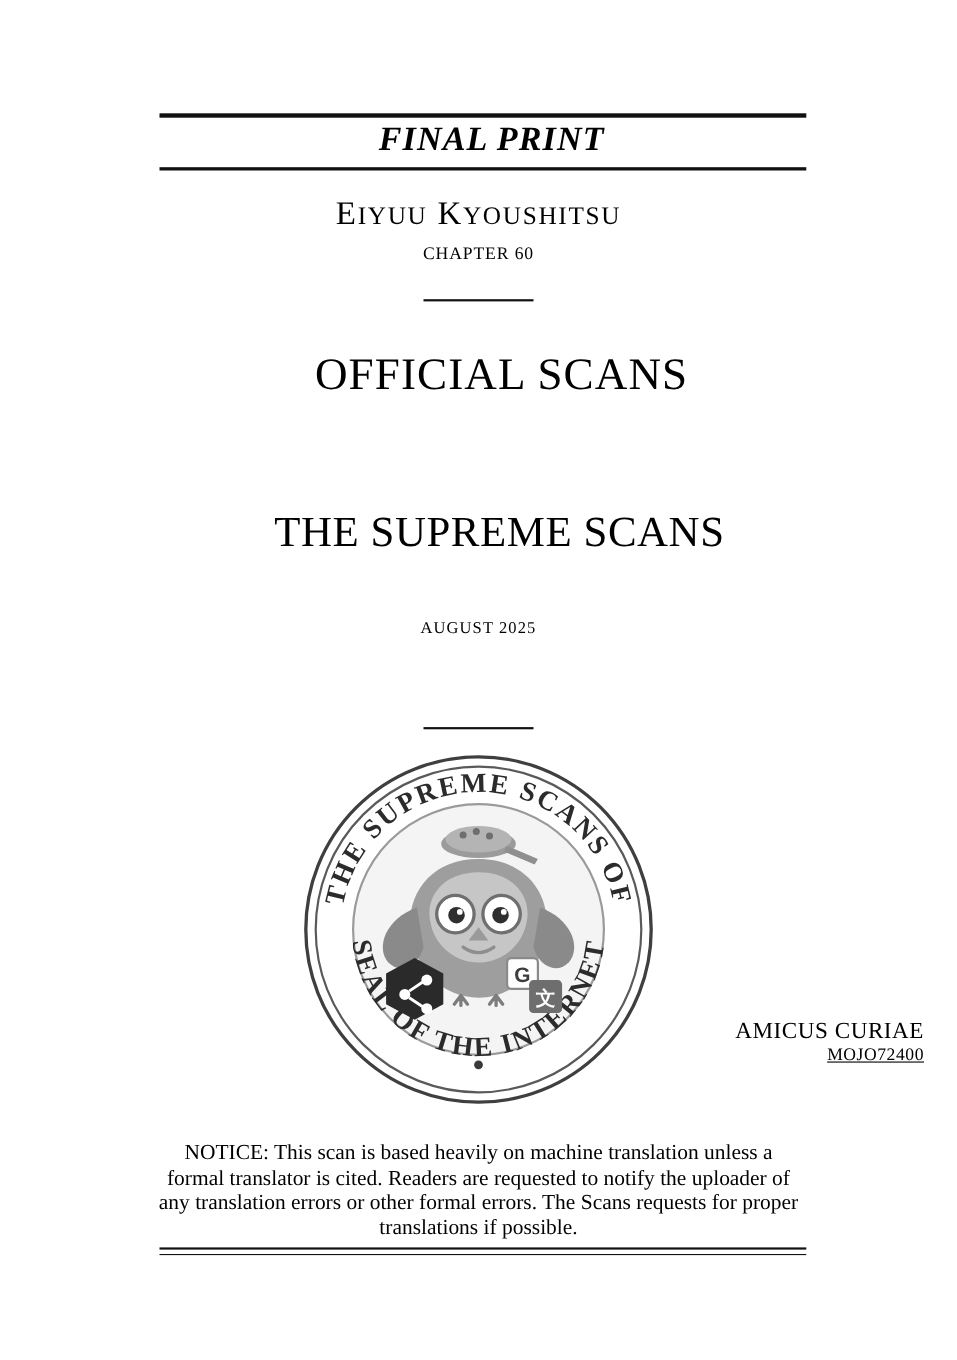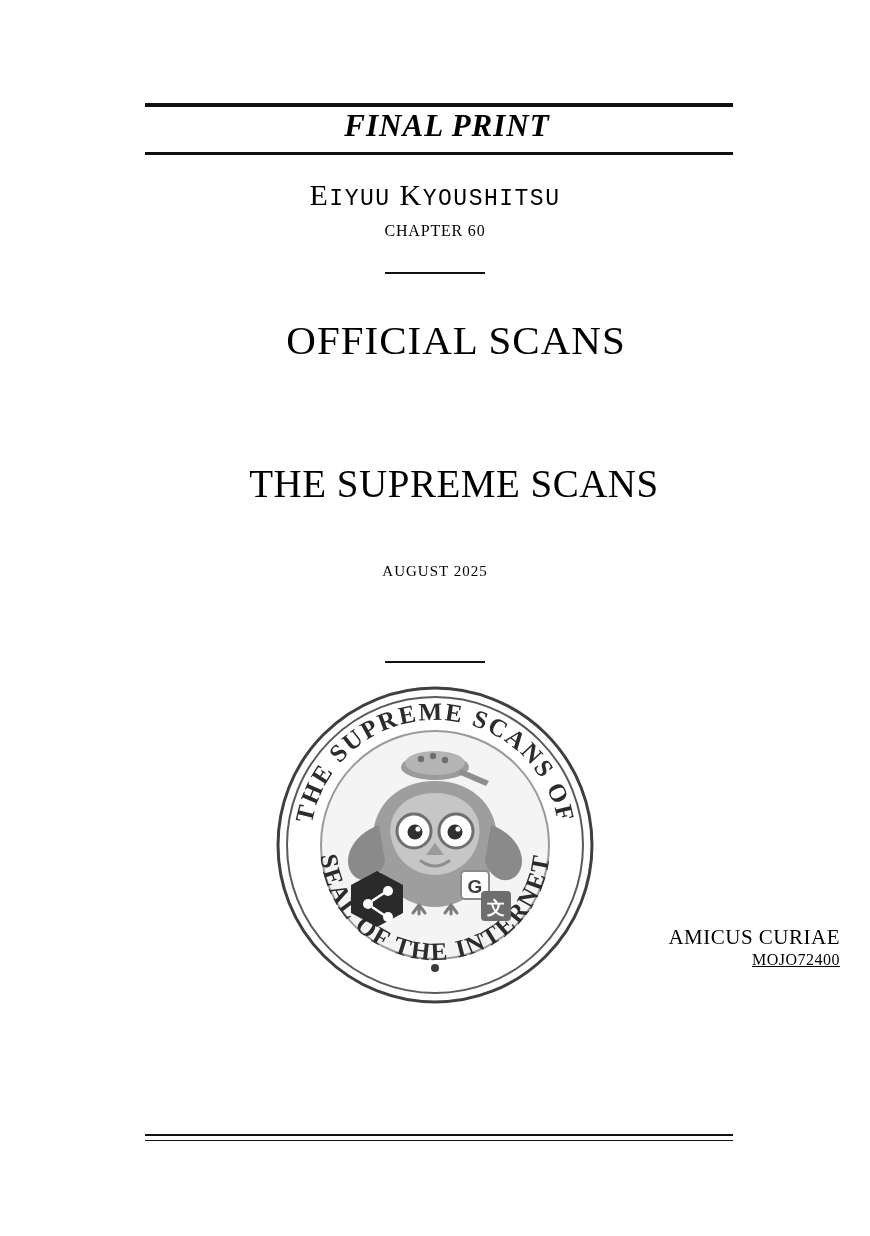--- a/index.html
+++ b/index.html
@@ -56,21 +56,20 @@
     position: absolute;
     left: 0;
     top: 178px;
     width: 870px;
     text-align: center;
     font-size: 30px;
     letter-spacing: 1.5px;
   }
   .series-title .sc {
     font-size: 23px;
-    font-family: Liberation Mono, monospace;
   }
 
   .chapter-line {
     position: absolute;
     left: 0;
     top: 222px;
     width: 870px;
     text-align: center;
     font-size: 16px;
     letter-spacing: 0.8px;
@@ -291,17 +290,18 @@
 
       <circle cx="160" cy="283" r="4" fill="#3a3a3a"></circle>
     </svg>
   </div>
 
   <div class="signature">
     <div class="sig-name">AMICUS CURIAE</div>
     <div class="sig-handle">MOJO72400</div>
   </div>
 
+  <div class="notice">NOTICE: This scan is based heavily on machine translation unless a formal translator is cited. Readers are requested to notify the uploader of any translation errors or other formal errors. The Scans requests for proper translations if possible.</div>
 
   <div class="rule-bottom"></div>
   <div class="rule-bottom-2"></div>
 
 </div>
 
 </body></html>

